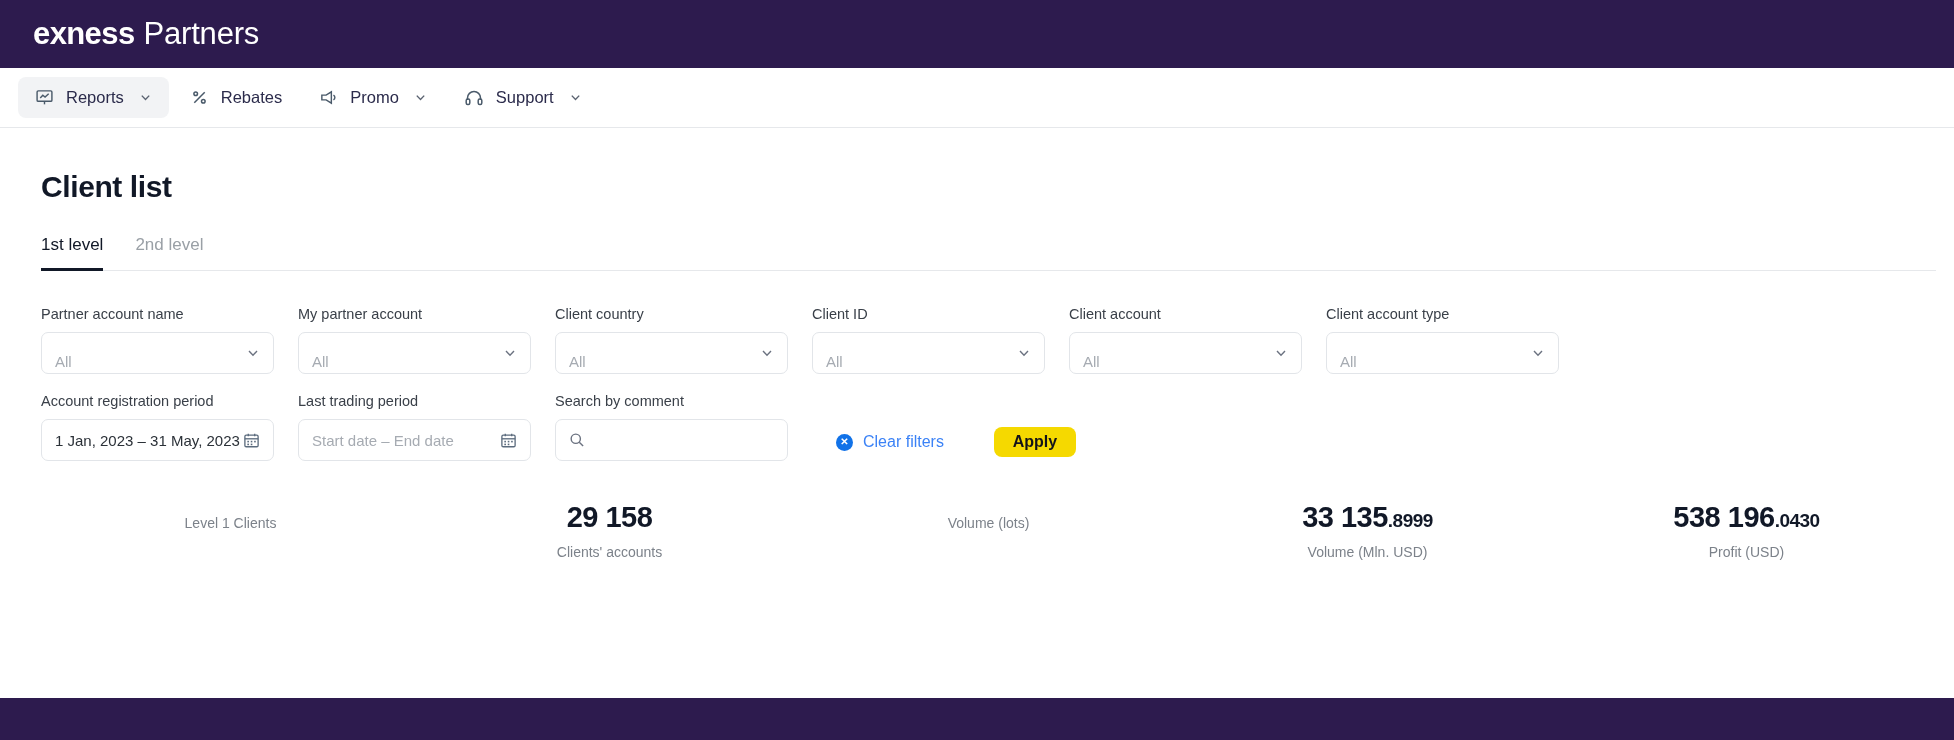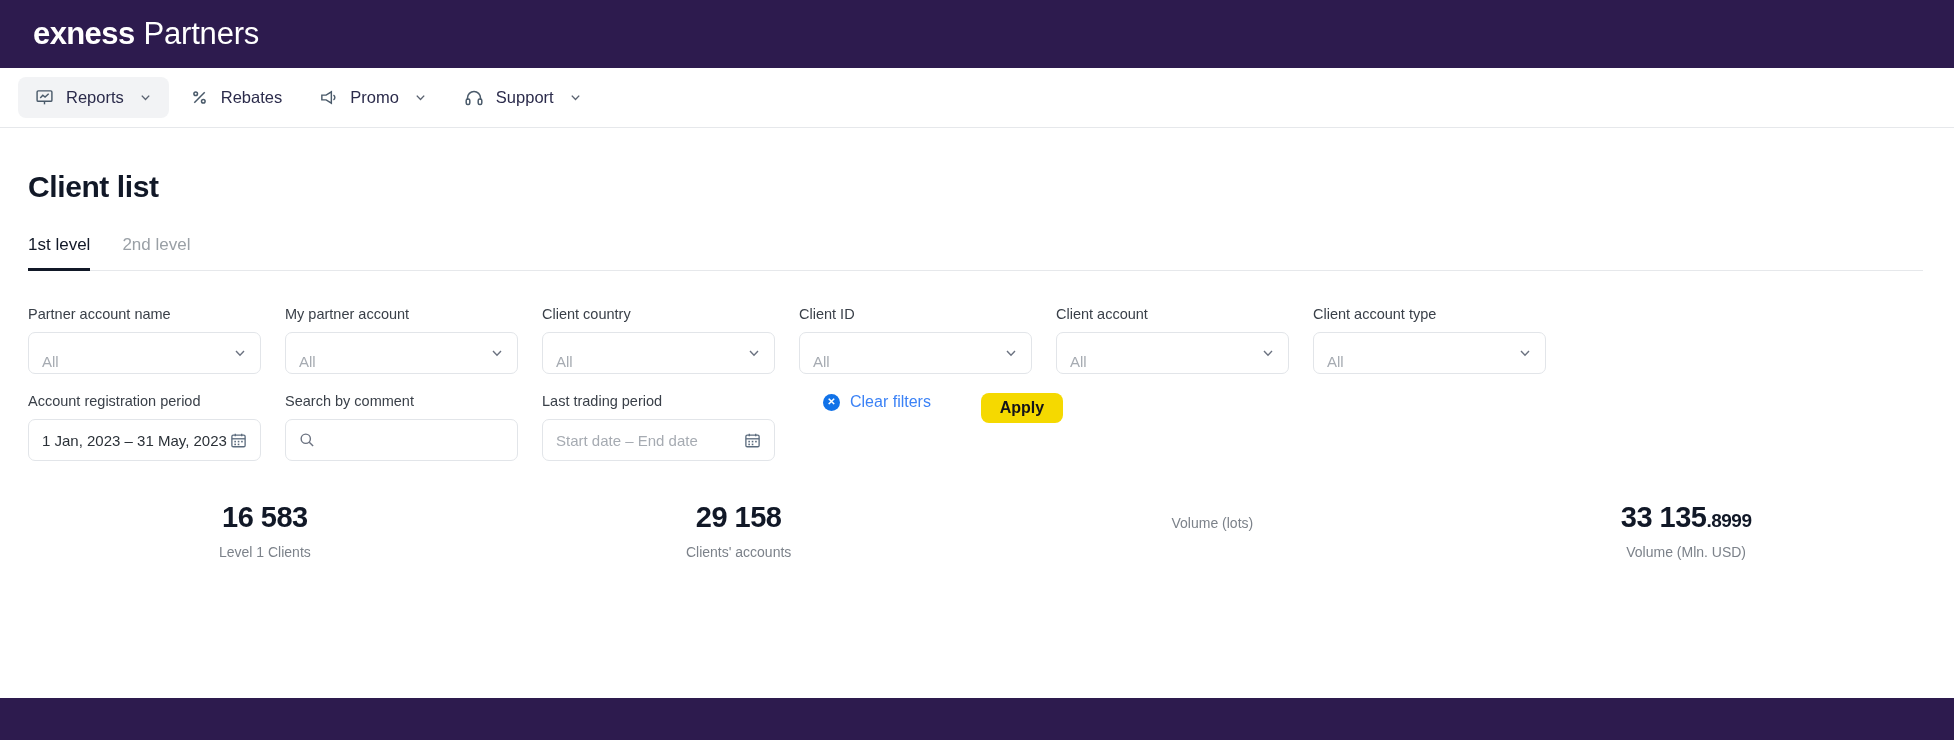--- a/index.html
+++ b/index.html
@@ -70,21 +70,21 @@
   .nav-caret {
     width: 15px; height: 15px;
     display: flex; align-items: center; justify-content: center;
     color: #5a6270;
     margin-left: 3px;
   }
 
   
   .page {
     background: #ffffff;
-    padding: 0 28px;
+    padding: 0 41px;
     height: 540px;
     position: relative;
   }
   .page-title {
     font-size: 30px;
     font-weight: 700;
     color: #111827;
     letter-spacing: -0.4px;
     padding-top: 42px;
   }
@@ -147,21 +147,21 @@
   }
   .chev {
     width: 14px; height: 14px;
     color: #6b7280;
     display: flex; align-items: center; justify-content: center;
   }
 
   .filters-row2 {
     display: flex;
     margin-top: 19px;
-    align-items: flex-start;
+    align-items: flex-end;
   }
   .date-box {
     width: 233px;
     height: 42px;
     border: 1px solid #e2e5e9;
     border-radius: 7px;
     display: flex;
     align-items: center;
     padding: 0 13px;
     cursor: pointer;
@@ -434,66 +434,63 @@
             <rect x="8.2" y="9.3" width="1.7" height="1.7" fill="currentColor" stroke="none"></rect>
             <rect x="11.8" y="9.3" width="1.7" height="1.7" fill="currentColor" stroke="none"></rect>
             <rect x="4.6" y="12.3" width="1.7" height="1.7" fill="currentColor" stroke="none"></rect>
             <rect x="8.2" y="12.3" width="1.7" height="1.7" fill="currentColor" stroke="none"></rect>
           </svg>
         </span>
       </div>
     </div>
 
     <div class="filter-col">
-      <div class="filter-label">Search by comment</div>
-      <div class="search-box">
-        <span class="search-ico">
-          <svg width="16" height="16" viewBox="0 0 17 17" fill="none" stroke="currentColor" stroke-width="1.5">
-            <circle cx="7.2" cy="7.2" r="4.9"></circle>
-            <path d="M10.9 10.9 L15 15"></path>
-          </svg>
-        </span>
-        <input class="search-input" type="text" placeholder="" style="">
-      </div>
-    </div>
-
-    <div class="filter-col">
       <div class="filter-label">Last trading period</div>
       <div class="date-box">
         <span class="date-text placeholder">Start date – End date</span>
         <span class="cal-ico">
           <svg width="17" height="17" viewBox="0 0 18 18" fill="none" stroke="currentColor" stroke-width="1.4">
             <rect x="2" y="3.4" width="14" height="12.2" rx="1.4"></rect>
             <path d="M2 7.2 H16"></path>
             <path d="M5.6 1.8 V4.4 M12.4 1.8 V4.4"></path>
             <rect x="4.6" y="9.3" width="1.7" height="1.7" fill="currentColor" stroke="none"></rect>
             <rect x="8.2" y="9.3" width="1.7" height="1.7" fill="currentColor" stroke="none"></rect>
             <rect x="11.8" y="9.3" width="1.7" height="1.7" fill="currentColor" stroke="none"></rect>
             <rect x="4.6" y="12.3" width="1.7" height="1.7" fill="currentColor" stroke="none"></rect>
             <rect x="8.2" y="12.3" width="1.7" height="1.7" fill="currentColor" stroke="none"></rect>
           </svg>
         </span>
       </div>
     </div>
 
+    <div class="filter-col">
+      <div class="filter-label">Search by comment</div>
+      <div class="search-box">
+        <span class="search-ico">
+          <svg width="16" height="16" viewBox="0 0 17 17" fill="none" stroke="currentColor" stroke-width="1.5">
+            <circle cx="7.2" cy="7.2" r="4.9"></circle>
+            <path d="M10.9 10.9 L15 15"></path>
+          </svg>
+        </span>
+        <input class="search-input" type="text" placeholder="" style="">
+      </div>
+    </div>
+
     <div class="clear-filters">
       <span class="clear-circle">✕</span>
       <span class="clear-label">Clear filters</span>
     </div>
 
     <button class="apply-btn">Apply</button>
 
   </div>
 
   <div class="stats">
 
     <div class="stat">
-      <div class="stat-value">
-        <span class="stat-int">16 583</span><span class="stat-dec"></span>
-      </div>
       <div class="stat-label">Level 1 Clients</div>
     </div>
 
     <div class="stat">
       <div class="stat-value">
         <span class="stat-int">29 158</span><span class="stat-dec"></span>
       </div>
       <div class="stat-label">Clients' accounts</div>
     </div>
 
@@ -501,18 +498,24 @@
       <div class="stat-label">Volume (lots)</div>
     </div>
 
     <div class="stat">
       <div class="stat-value">
         <span class="stat-int">33 135</span><span class="stat-dec">.8999</span>
       </div>
       <div class="stat-label">Volume (Mln. USD)</div>
     </div>
 
+    <div class="stat">
+      <div class="stat-value">
+        <span class="stat-int">538 196</span><span class="stat-dec">.0430</span>
+      </div>
+      <div class="stat-label">Profit (USD)</div>
+    </div>
 
   </div>
 
 </div>
 
 <div class="bottombar"></div>
 
 </body></html>

